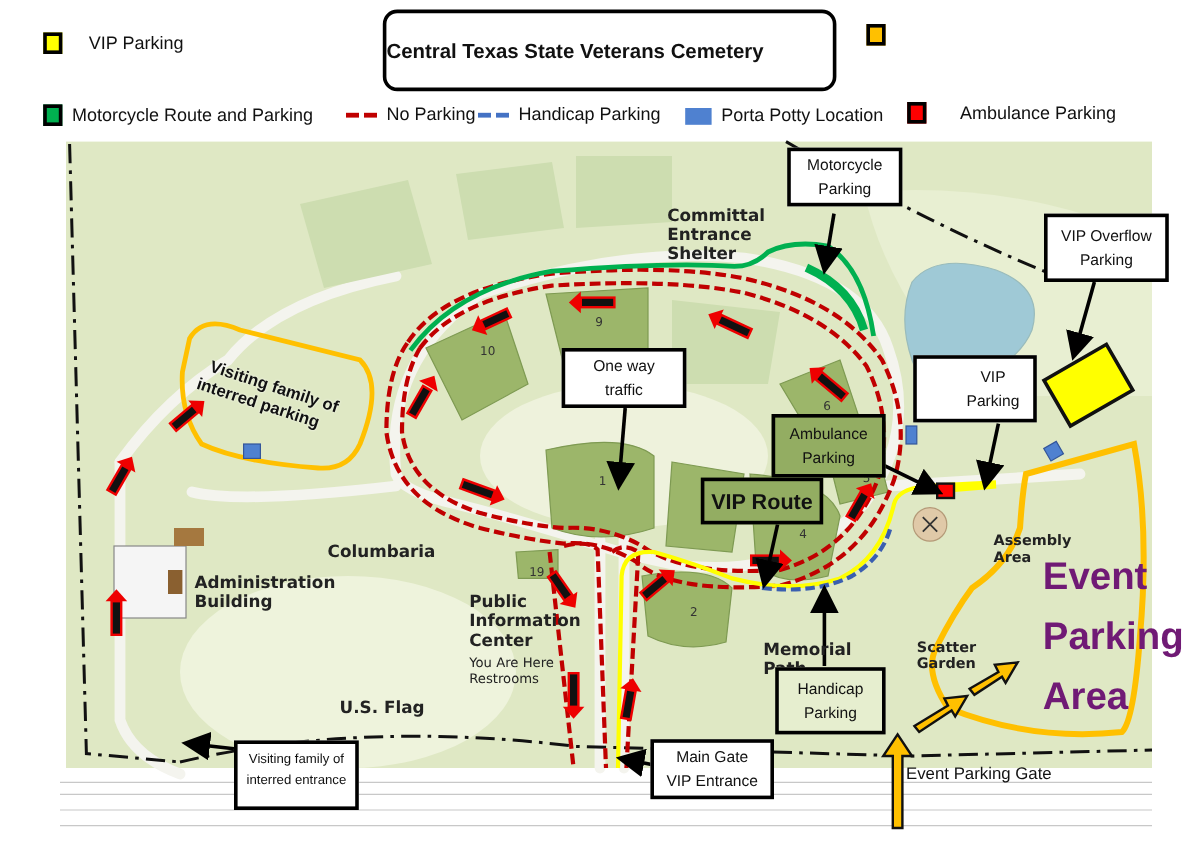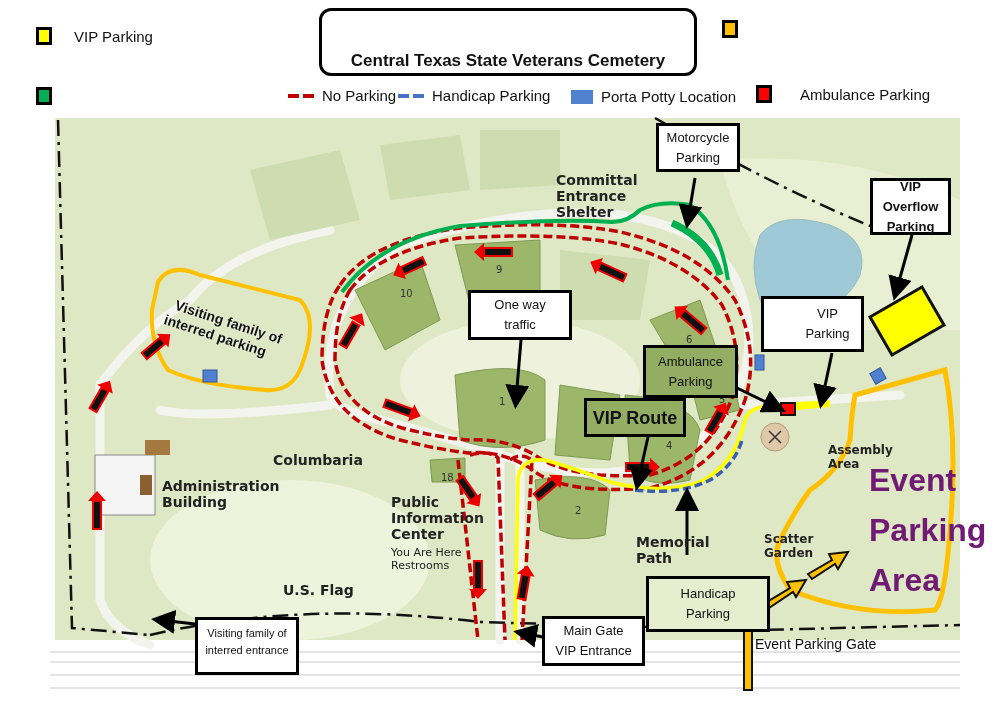--- a/index.html
+++ b/index.html
@@ -1,20 +1,20 @@
 <!DOCTYPE html>
 <html><head>
 <meta charset="utf-8">
 <style>
   html, body { margin:0; padding:0; background:#ffffff; }
   body { width:1000px; height:705px; position:relative; overflow:hidden; font-family:"Liberation Sans", sans-serif; }
   .legend-item { position:absolute; display:flex; align-items:center; gap:8px; font-family:"Liberation Sans", sans-serif; font-size:15px; color:#111; white-space:nowrap; }
   .swatch { width:16px; height:18px; border:3px solid #000; box-sizing:border-box; display:inline-block; }
   .dash-swatch { width:30px; height:4px; display:inline-block; background-image:repeating-linear-gradient(90deg, var(--c) 0 11px, transparent 11px 15px); }
-  .title-box { position:absolute; left:319px; top:8px; width:378px; height:68px; border:3px solid #000; border-radius:12px; box-sizing:border-box; display:flex; flex-direction:column; align-items:center; justify-content:flex-end; font-weight:bold; font-size:17px; line-height:25px; color:#111; background:#fff; }
+  .title-box { position:absolute; left:319px; top:8px; width:378px; height:68px; border:3px solid #000; border-radius:12px; box-sizing:border-box; display:flex; flex-direction:row; align-items:center; justify-content:flex-start; font-weight:bold; font-size:17px; line-height:25px; color:#111; background:#fff; }
   #map { position:absolute; left:0; top:112px; }
   .callout { position:absolute; background:#fff; border:3px solid #000; box-sizing:border-box; display:flex; flex-direction:column; align-items:center; justify-content:center; text-align:center; font-size:13px; line-height:20px; color:#111; }
   .callout.green { background:#93ad62; }
   .maplabel { position:absolute; font-family:"DejaVu Sans", sans-serif; font-weight:bold; color:#222; font-size:14px; line-height:16px; }
   .maplabel.small { font-weight:normal; font-size:11px; line-height:13px; }
   .lotnum { position:absolute; font-family:"DejaVu Sans", sans-serif; font-size:10px; color:#333; }
   .big-label { position:absolute; font-weight:bold; font-size:32px; line-height:50px; color:#701a75;margin-left:12px; }
   .rot-label { position:absolute; font-weight:bold; font-size:14px; line-height:17px; color:#111; transform:rotate(18deg); transform-origin:left top; text-shadow:0 0 2px #fff; }
 </style>
 </head>
@@ -22,20 +22,21 @@
 
 <div class="legend-item" style="left:36px; top:27px;gap:22px;">
   <span class="swatch" style="background:#ffff00;"></span>
   <span>VIP Parking</span>
 </div>
 <div class="legend-item" style="left:722px; top:20px;">
   <span class="swatch" style="background:#ffc000;"></span>
 </div>
 <div class="legend-item" style="left:36px; top:87px;">
   <span class="swatch" style="background:#00b050;"></span>
+  <span>Motorcycle Route and Parking</span>
 </div>
 <div class="legend-item" style="left:288px; top:87px; gap:4px;">
   <span class="dash-swatch" style="--c:#c00000;"></span>
   <span>No Parking</span>
 </div>
 <div class="legend-item" style="left:398px; top:87px; gap:4px;">
   <span class="dash-swatch" style="--c:#4472c4;"></span>
   <span>Handicap Parking</span>
 </div>
 <div class="legend-item" style="left:571px; top:88px;">
@@ -269,46 +270,46 @@
   <div>Area</div>
 </div>
 
 <span class="lotnum" style="left:400px; top:288px;">10</span>
 <span class="lotnum" style="left:496px; top:264px;">9</span>
 <span class="lotnum" style="left:499px; top:396px;">1</span>
 <span class="lotnum" style="left:686px; top:334px;">6</span>
 <span class="lotnum" style="left:719px; top:394px;">5</span>
 <span class="lotnum" style="left:666px; top:440px;">4</span>
 <span class="lotnum" style="left:575px; top:505px;">2</span>
-<span class="lotnum" style="left:441px; top:472px;">18</span>
-
-<div class="callout" style="left:656px; top:123px; width:84px; height:49px;">
+<span class="lotnum" style="left:441px; top:472px;">19</span>
+
+<div class="callout" style="left:656px; top:123px; width:96px; height:49px;">
   <span>Motorcycle</span>
   <span>Parking</span>
 </div>
-<div class="callout" style="left:870px; top:178px; width:81px; height:57px;font-weight:bold;">
+<div class="callout" style="left:870px; top:178px; width:104px; height:57px;">
   <span>VIP Overflow</span>
   <span>Parking</span>
 </div>
 <div class="callout" style="left:468px; top:290px; width:104px; height:50px;">
   <span>One way</span>
   <span>traffic</span>
 </div>
 <div class="callout" style="left:761px; top:296px; width:103px; height:56px;padding-left:30px;">
   <span>VIP</span>
   <span>Parking</span>
 </div>
 <div class="callout green" style="left:643px; top:345px; width:95px; height:53px;">
   <span>Ambulance</span>
   <span>Parking</span>
 </div>
 <div class="callout green" style="left:584px; top:398px; width:102px; height:39px; font-size:18px; font-weight:bold;">
   <span>VIP Route</span>
 </div>
-<div class="callout" style="left:646px; top:556px; width:124px; height:56px; background:#e6eecf;margin-top:20px;">
+<div class="callout" style="left:646px; top:556px; width:92px; height:56px; background:#e6eecf;">
   <span>Handicap</span>
   <span>Parking</span>
 </div>
 <div class="callout" style="left:542px; top:616px; width:103px; height:50px;">
   <span>Main Gate</span>
   <span>VIP Entrance</span>
 </div>
 <div class="callout" style="left:195px; top:617px; width:104px; height:58px; font-size:11px; line-height:17px; justify-content:flex-start; padding-top:5px;">
   <span>Visiting family of</span>
   <span>interred entrance</span>

